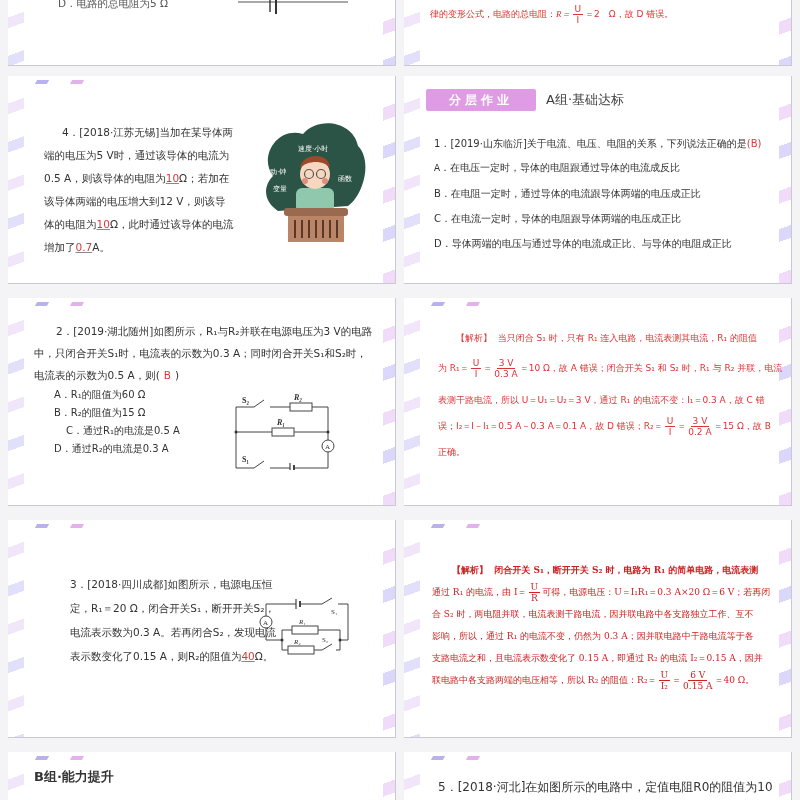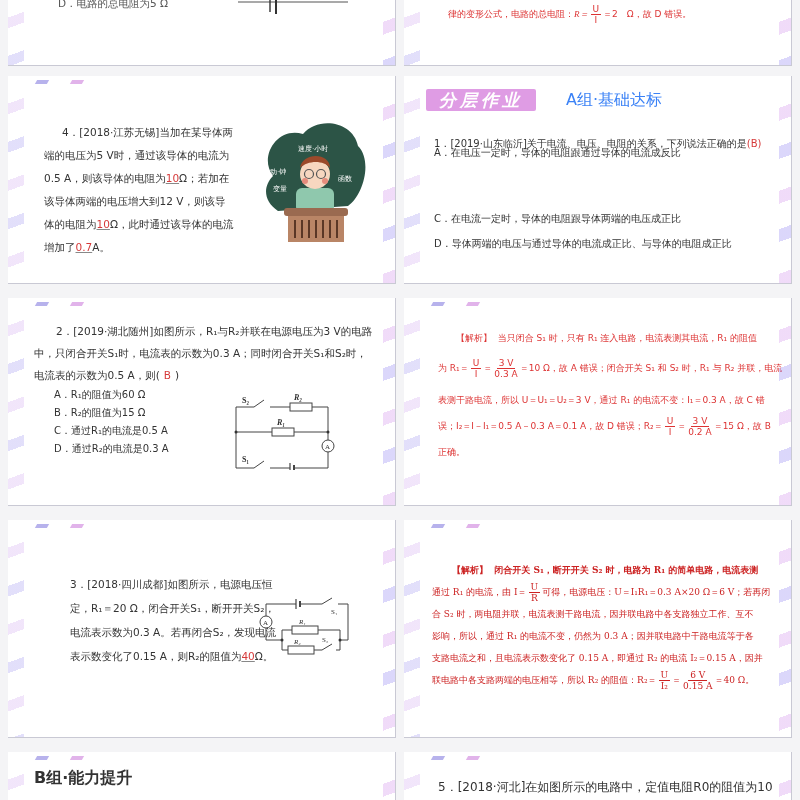--- a/index.html
+++ b/index.html
@@ -40,42 +40,42 @@
   .ans-red { color: #d33; font-size: 9px; line-height: 24px; }
   .ans-red2 { color: #c22; font-size: 9px; line-height: 21px; font-family: "DejaVu Serif", serif; }
   i.v { font-style: italic; font-family: "Liberation Serif", serif; }
 
   .frac { display: inline-flex; flex-direction: column; align-items: center; vertical-align: middle; line-height: 10px; margin: 0 2px; }
   .frac .num { border-bottom: 1px solid currentColor; padding: 0 2px; }
 
   .badge {
     position: absolute; left: 22px; top: 13px; width: 110px; height: 22px;
     background: #df9ce4; color: #fff; font-weight: bold; letter-spacing: 4px;
-    font-size: 17px; text-align: center; line-height: 22px; border-radius: 2px; font-style: italic;
-  }
-  .badge-sub { position: absolute; left: 142px; top: 13px; font-size: 16px; line-height: 22px; color: #3b82f6; margin-left: 20px; }
+    font-size: 12px; text-align: center; line-height: 22px; border-radius: 2px;
+  }
+  .badge-sub { position: absolute; left: 142px; top: 13px; font-size: 13px; line-height: 22px; color: #404040; }
 
   .opt { font-size: 10px; line-height: 25px; color: #333; }
 
   svg text { font-family: "Liberation Serif", serif; }
 </style>
 </head>
 <body>
 
 <div class="slide" style="left:8px; top:-10px; height:76px;">
   <div class="txt" style="position:absolute; left:50px; top:2px; color:#555;">D．电路的总电阻为5 Ω</div>
   <svg style="position:absolute; left:230px; top:0;" width="110" height="24">
     <line x1="0" y1="12" x2="110" y2="12" stroke="#555" stroke-width="1.2"></line>
     <line x1="32" y1="2" x2="32" y2="22" stroke="#333" stroke-width="1.4"></line>
     <line x1="38" y1="6" x2="38" y2="24" stroke="#333" stroke-width="2"></line>
   </svg>
 </div>
 
 <div class="slide" style="left:404px; top:-10px; height:76px;">
-  <div class="ans-red" style="position:absolute; left:44px; top:12px;">
+  <div class="ans-red" style="position:absolute; left:26px; top:12px;">
     <span>律的变形公式，电路的总电阻：</span><i class="v">R＝</i><span class="frac">
         <span class="num">U</span>
         <span>I</span>
       </span><span>＝2　Ω，故 D 错误。</span>
   </div>
 </div>
 
 <div class="slide" style="left:8px; top:76px; height:208px;">
   <div class="tick-marks">
       <span></span>
@@ -111,37 +111,38 @@
     </g>
   </svg>
 </div>
 
 <div class="slide" style="left:404px; top:76px; height:208px;">
   <div class="badge">分层作业</div>
   <div class="badge-sub">A组·基础达标</div>
   <div class="opt" style="position:absolute; left:30px; top:55px;">
     <span>1．</span><span>[2019·山东临沂]</span><span>关于电流、电压、电阻的关系，下列说法正确的是</span><span class="red">(B)</span>
   </div>
-  <div class="opt" style="position:absolute; left:30px; top:64px;">A．在电压一定时，导体的电阻跟通过导体的电流成反比</div>
+  <div class="opt" style="position:absolute; left:30px; top:80px;font-family:Liberation Mono, monospace;">A．在电压一定时，导体的电阻跟通过导体的电流成反比</div>
+  <div class="opt" style="position:absolute; left:30px; top:105px;">B．在电阻一定时，通过导体的电流跟导体两端的电压成正比</div>
   <div class="opt" style="position:absolute; left:30px; top:130px;">C．在电流一定时，导体的电阻跟导体两端的电压成正比</div>
   <div class="opt" style="position:absolute; left:30px; top:155px;">D．导体两端的电压与通过导体的电流成正比、与导体的电阻成正比</div>
 </div>
 
 <div class="slide" style="left:8px; top:298px; height:208px;">
   <div class="tick-marks">
       <span></span>
       <span></span>
       <span></span>
     </div>
   <div class="txt" style="position:absolute; left:26px; top:22px; width:340px; text-indent:22px; line-height:22px;">
     <span>2．</span><span>[2019·湖北随州]</span><span>如图所示，R₁与R₂并联在电源电压为3 V的电路中，只闭合开关S₁时，电流表的示数为0.3 A；同时闭合开关S₁和S₂时，电流表的示数为0.5 A，则(</span><span class="red" style="margin:0 4px;">B</span><span>)</span>
   </div>
   <div class="opt" style="position:absolute; left:46px; top:88px; line-height:18px;">A．R₁的阻值为60 Ω</div>
   <div class="opt" style="position:absolute; left:46px; top:106px; line-height:18px;">B．R₂的阻值为15 Ω</div>
-  <div class="opt" style="position:absolute; left:46px; top:124px; line-height:18px;text-align:right;">C．通过R₁的电流是0.5 A</div>
+  <div class="opt" style="position:absolute; left:58px; top:124px; line-height:18px;text-align:right;">C．通过R₁的电流是0.5 A</div>
   <div class="opt" style="position:absolute; left:46px; top:142px; line-height:18px;">D．通过R₂的电流是0.3 A</div>
   <svg style="position:absolute; left:224px; top:92px;" width="110" height="80" viewBox="0 0 110 80">
     <g stroke="#444" stroke-width="1" fill="none">
       <path d="M22 17 L4 17 L4 78 L22 78"></path>
       <line x1="22" y1="17" x2="32" y2="10"></line>
       <path d="M38 17 L58 17"></path>
         <rect x="58" y="13" width="22" height="8"></rect>
         <path d="M80 17 L96 17 L96 78 L88 78"></path>
       <path d="M4 42 L40 42"></path>
         <rect x="40" y="38" width="22" height="8"></rect>
@@ -260,21 +261,21 @@
       </span><span>＝40 Ω。</span>
   </div>
 </div>
 
 <div class="slide" style="left:8px; top:752px; height:60px; border-bottom:none;">
   <div class="tick-marks">
       <span></span>
       <span></span>
       <span></span>
     </div>
-  <div style="position:absolute; left:26px; top:16px; font-size:16px; font-weight:bold; color:#333;">B组·能力提升</div>
+  <div style="position:absolute; left:26px; top:16px; font-size:13px; font-weight:bold; color:#333;">B组·能力提升</div>
 </div>
 
 <div class="slide" style="left:404px; top:752px; height:60px; border-bottom:none;">
   <div class="tick-marks">
       <span></span>
       <span></span>
       <span></span>
     </div>
   <div class="txt" style="position:absolute; left:34px; top:24px; font-size:12px;">5．[2018·河北]在如图所示的电路中，定值电阻R0的阻值为10 Ω，小灯</div>
 </div>

